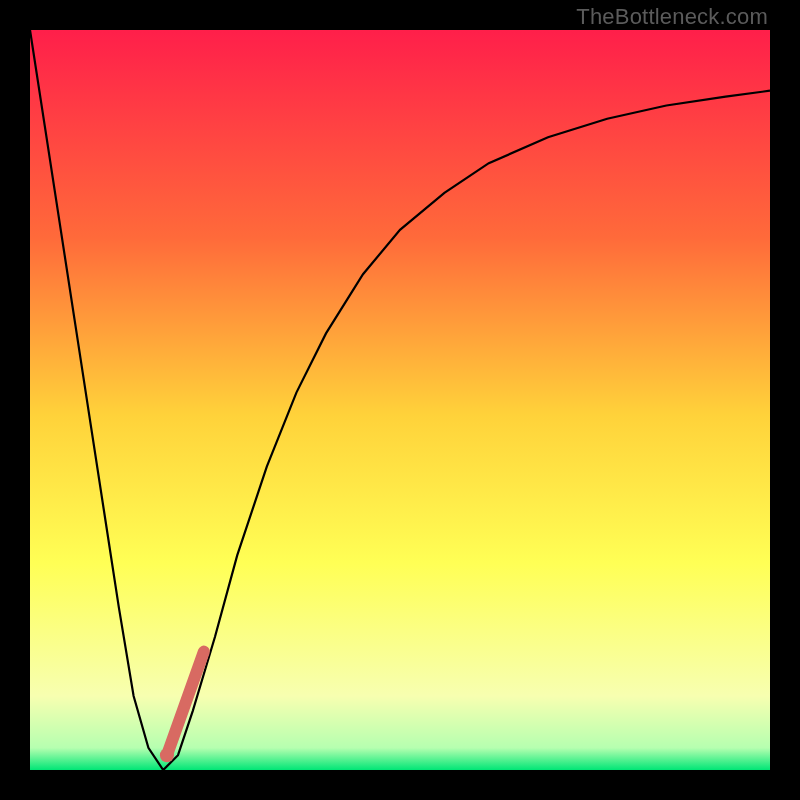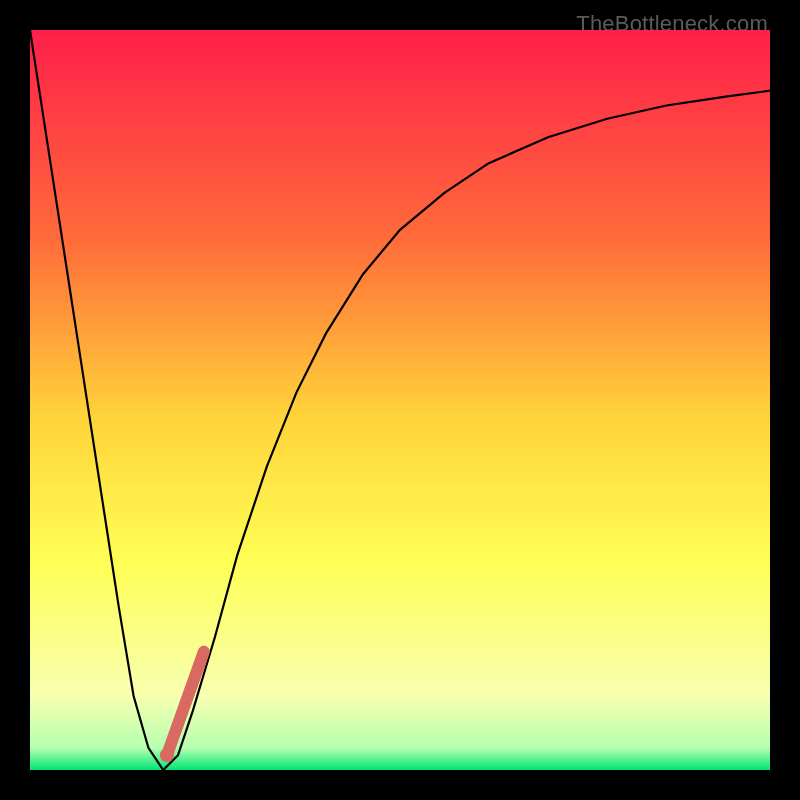--- a/index.html
+++ b/index.html
@@ -21,21 +21,21 @@
     position: absolute;
     left: 30px;
     top: 30px;
     width: 740px;
     height: 740px;
     overflow: hidden;
   }
   .watermark {
     position: absolute;
     right: 32px;
-    top: 11px;
+    top: 4px;
     color: #5b5b5b;
     font-size: 22px;
     font-weight: 500;
     letter-spacing: 0.2px;
     user-select: none;
   }
   svg { display: block; }
 </style>
 </head>
 <body>

